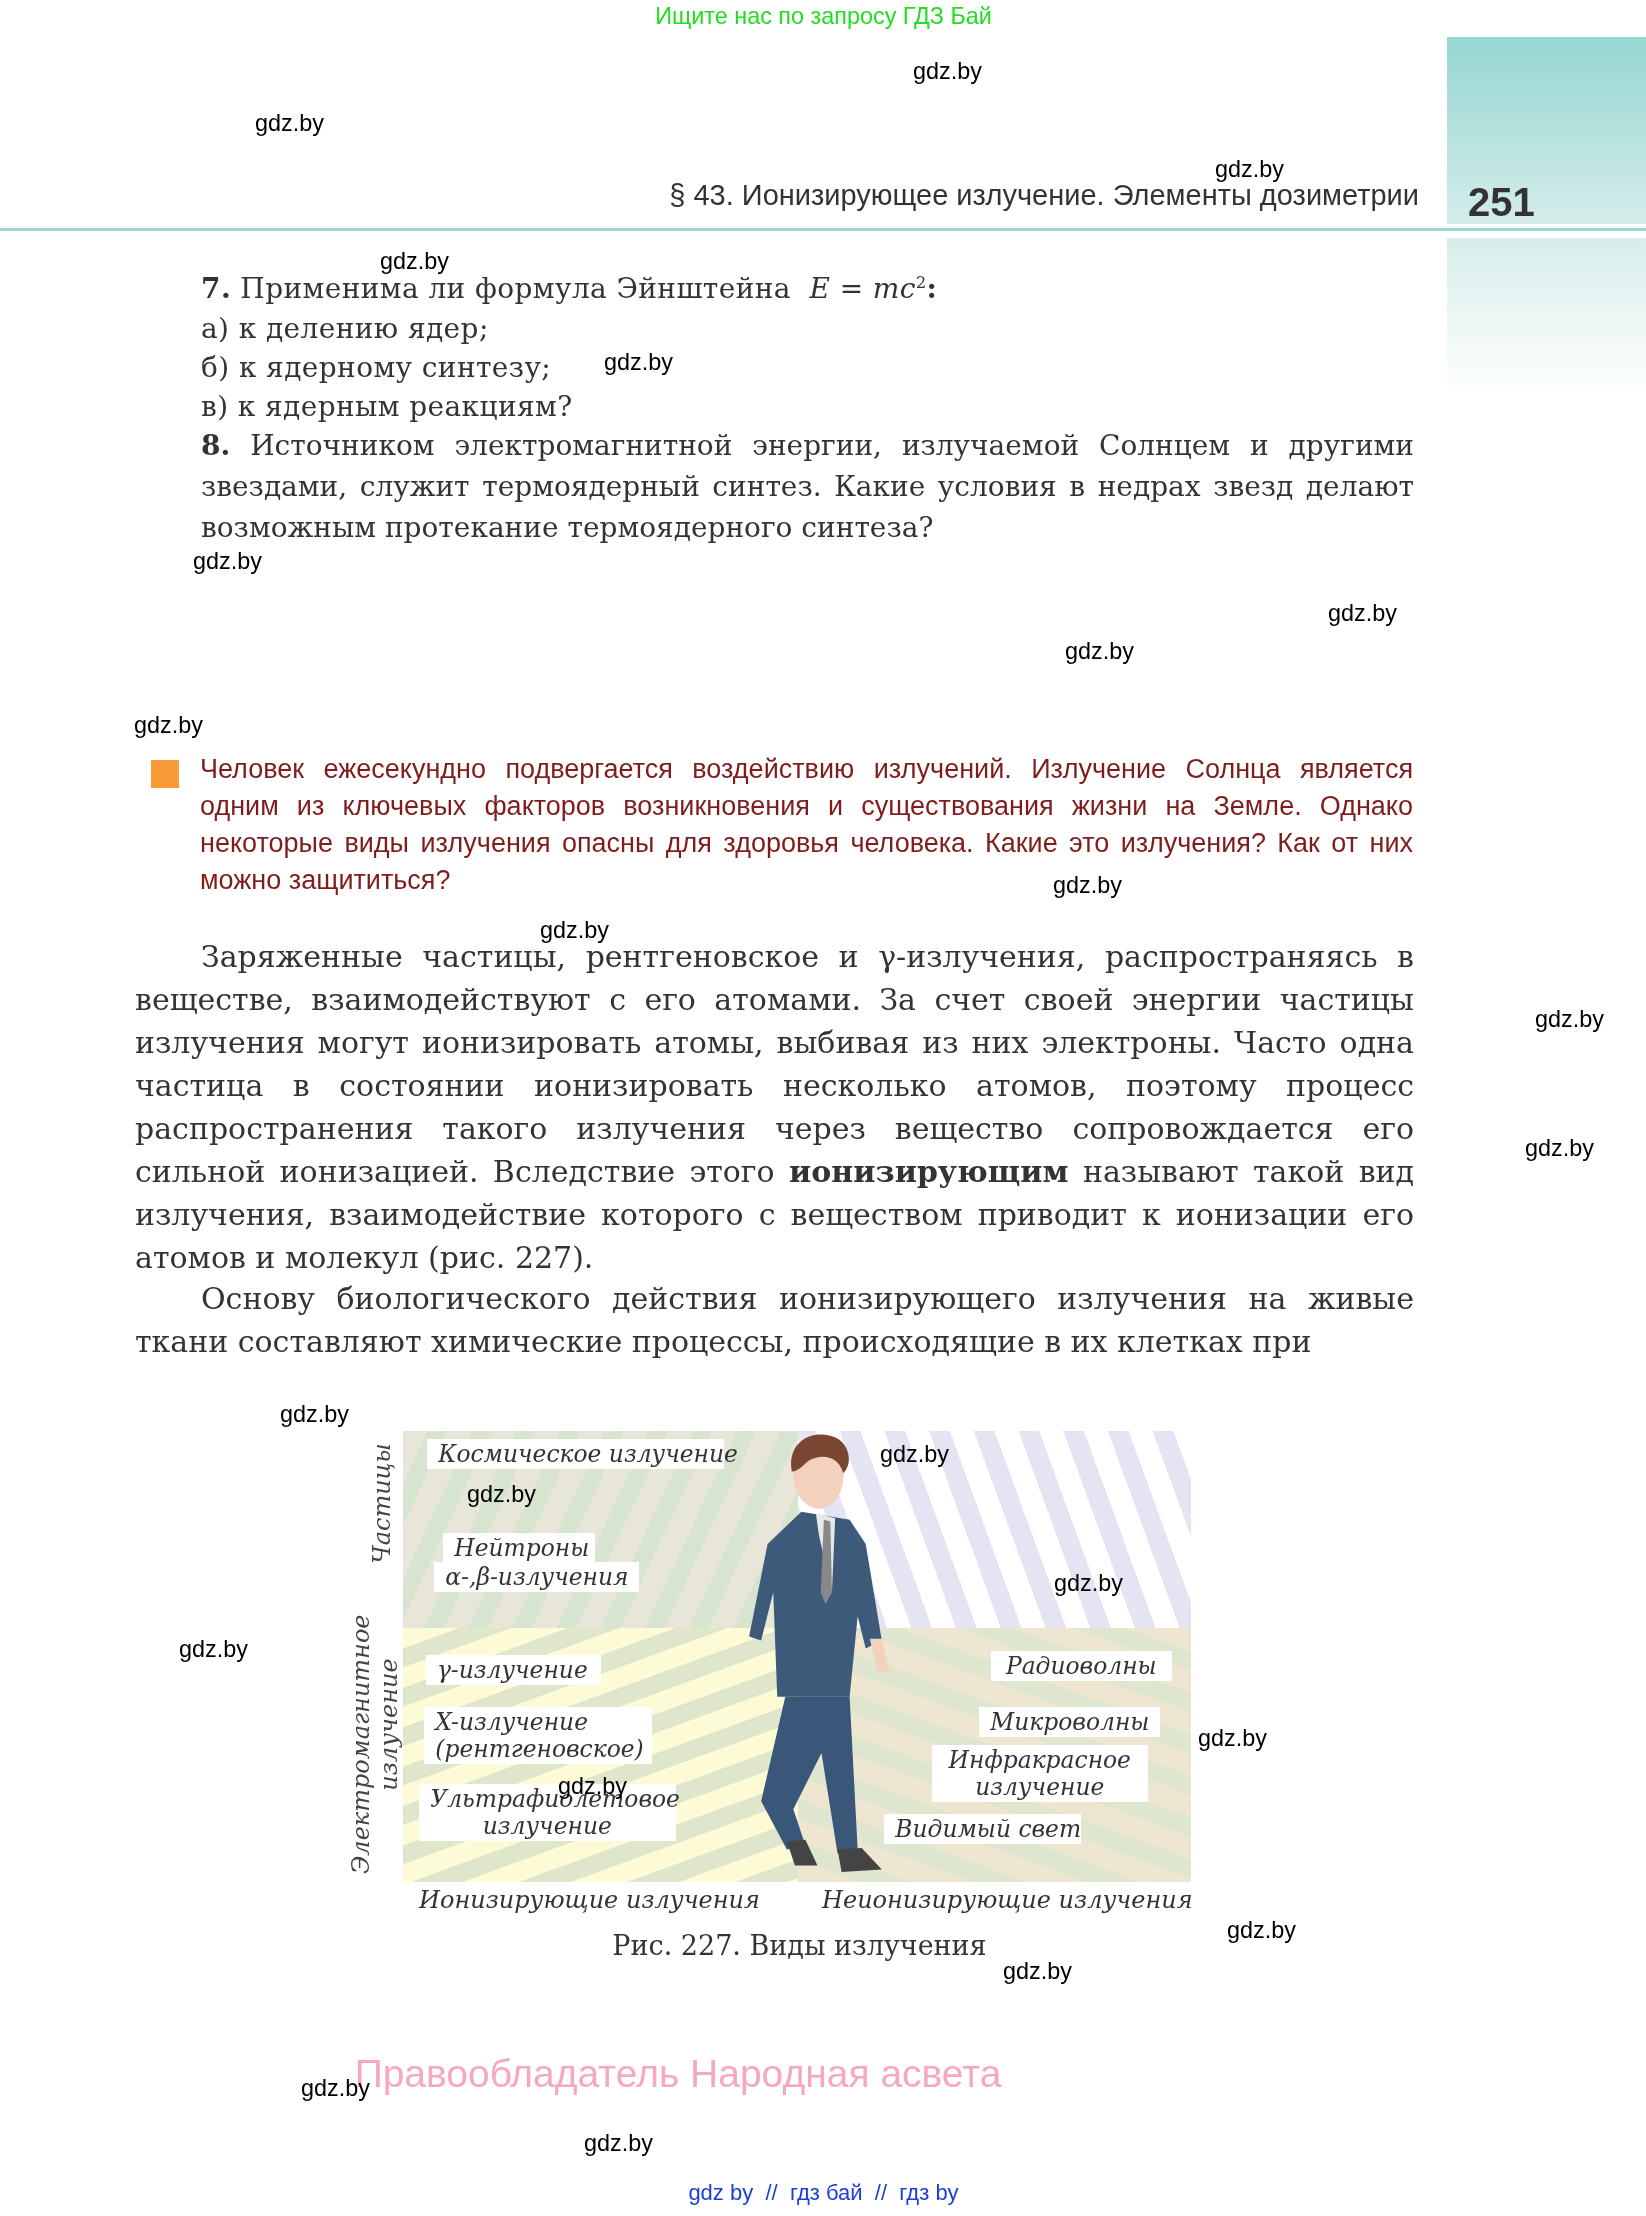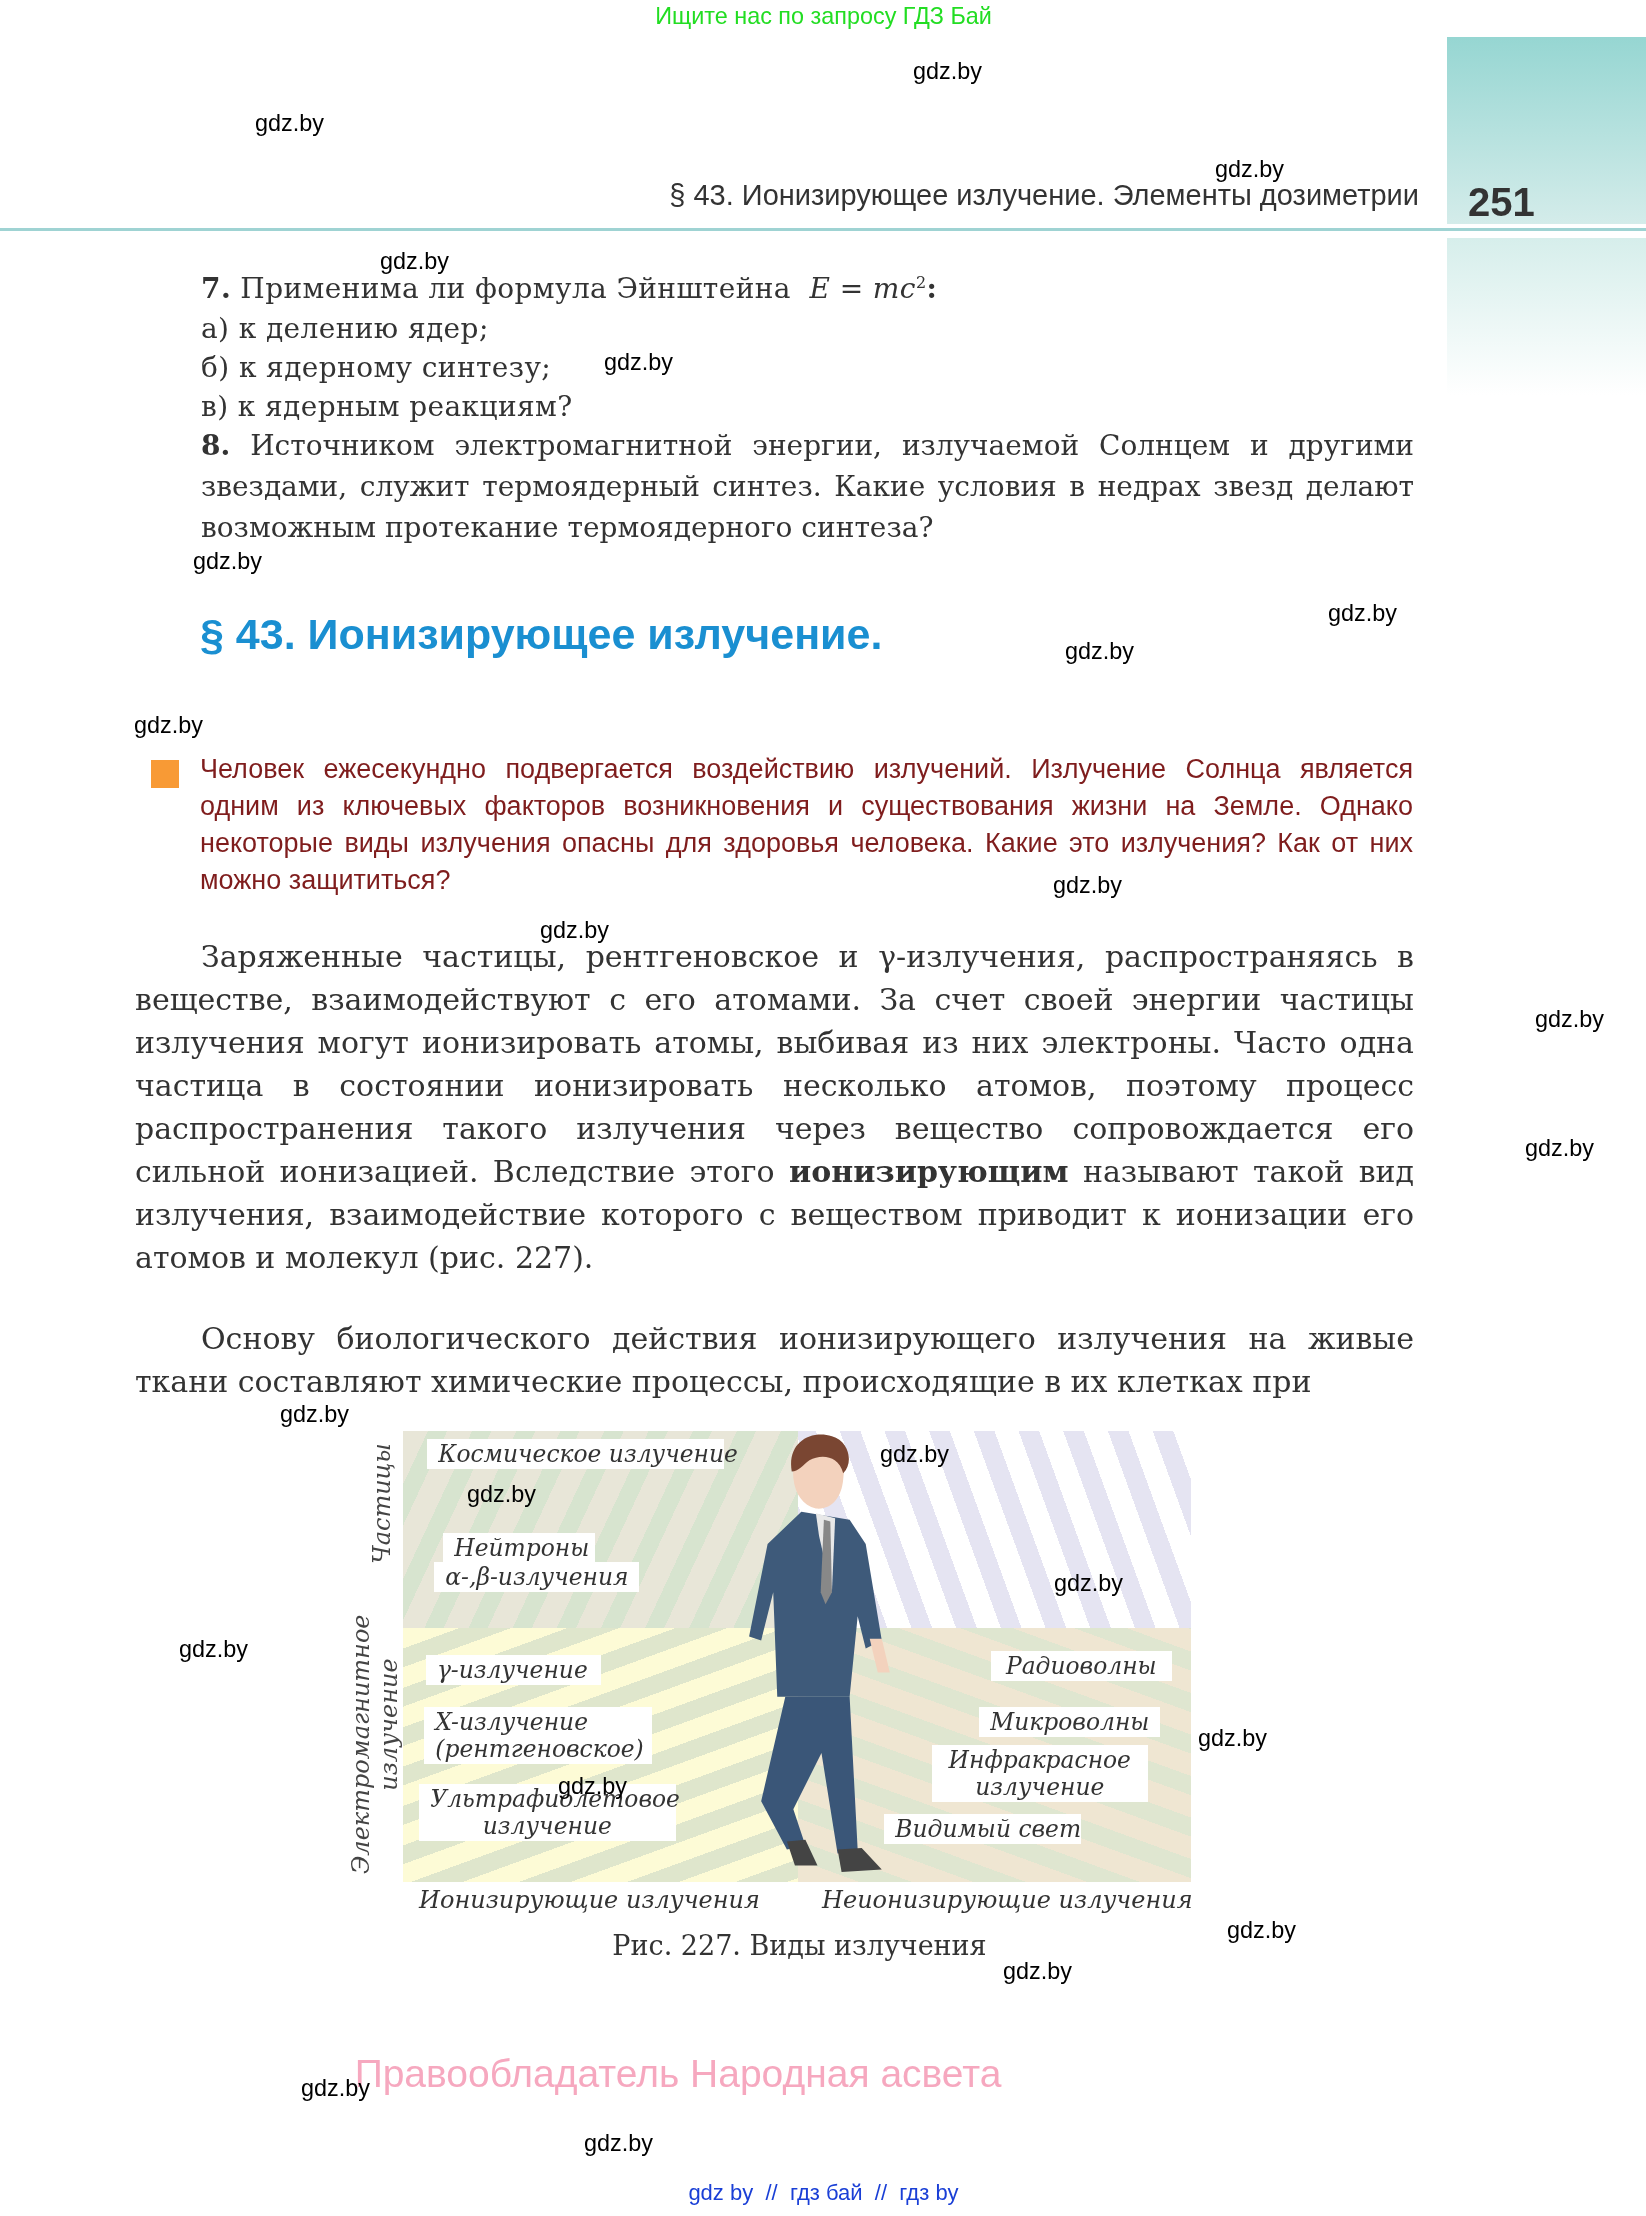--- a/index.html
+++ b/index.html
@@ -53,28 +53,27 @@
 </div>
 <div class="abs q-line" style="top:312px;">а) к делению ядер;</div>
 <div class="abs q-line" style="top:351px;">б) к ядерному синтезу;</div>
 <div class="abs q-line" style="top:390px;">в) к ядерным реакциям?</div>
 <div class="abs q-para" style="top:425px;">
   <span class="q-num">8.</span>
   <span>Источником электромагнитной энергии, излучаемой Солнцем и другими звездами, служит термоядерный синтез. Какие условия в недрах звезд делают возможным протекание термоядерного синтеза?</span>
 </div>
 
 <div class="abs section-title">
-  <div>§ 43. Ионизирующее излучение.</div>
 </div>
 
 <div class="abs orange-sq"></div>
 <div class="abs intro">Человек ежесекундно подвергается воздействию излучений. Излучение Солнца является одним из ключевых факторов возникновения и существования жизни на Земле. Однако некоторые виды излучения опасны для здоровья человека. Какие это излучения? Как от них можно защититься?</div>
 
 <div class="abs body-para" style="top:935px;"><span>Заряженные частицы, рентгеновское и γ-излучения, распространяясь в веществе, взаимодействуют с его атомами. За счет своей энергии частицы излучения могут ионизировать атомы, выбивая из них электроны. Часто одна частица в состоянии ионизировать несколько атомов, поэтому процесс распространения такого излучения через вещество сопровождается его сильной ионизацией. Вследствие этого </span><b>ионизирующим</b><span> называют такой вид излучения, взаимодействие которого с веществом приводит к ионизации его атомов и молекул (рис. 227).</span></div>
-<div class="abs body-para" style="top:1277px;margin-top:40px;">Основу биологического действия ионизирующего излучения на живые ткани составляют химические процессы, происходящие в их клетках при</div>
+<div class="abs body-para" style="top:1277px;">Основу биологического действия ионизирующего излучения на живые ткани составляют химические процессы, происходящие в их клетках при</div>
 
 <div class="vlabel abs" style="left:369px; top:1568px; width:129px;">Частицы</div>
 <div class="vlabel abs" style="left:348px; top:1874px; width:258px;">Электромагнитное</div>
 <div class="vlabel abs" style="left:376px; top:1809px; width:169px;">излучение</div>
 
 <div class="abs fig">
   <div class="abs fig-tl"></div>
   <div class="abs fig-tr"></div>
   <div class="abs fig-bl"></div>
   <div class="abs fig-br"></div>

